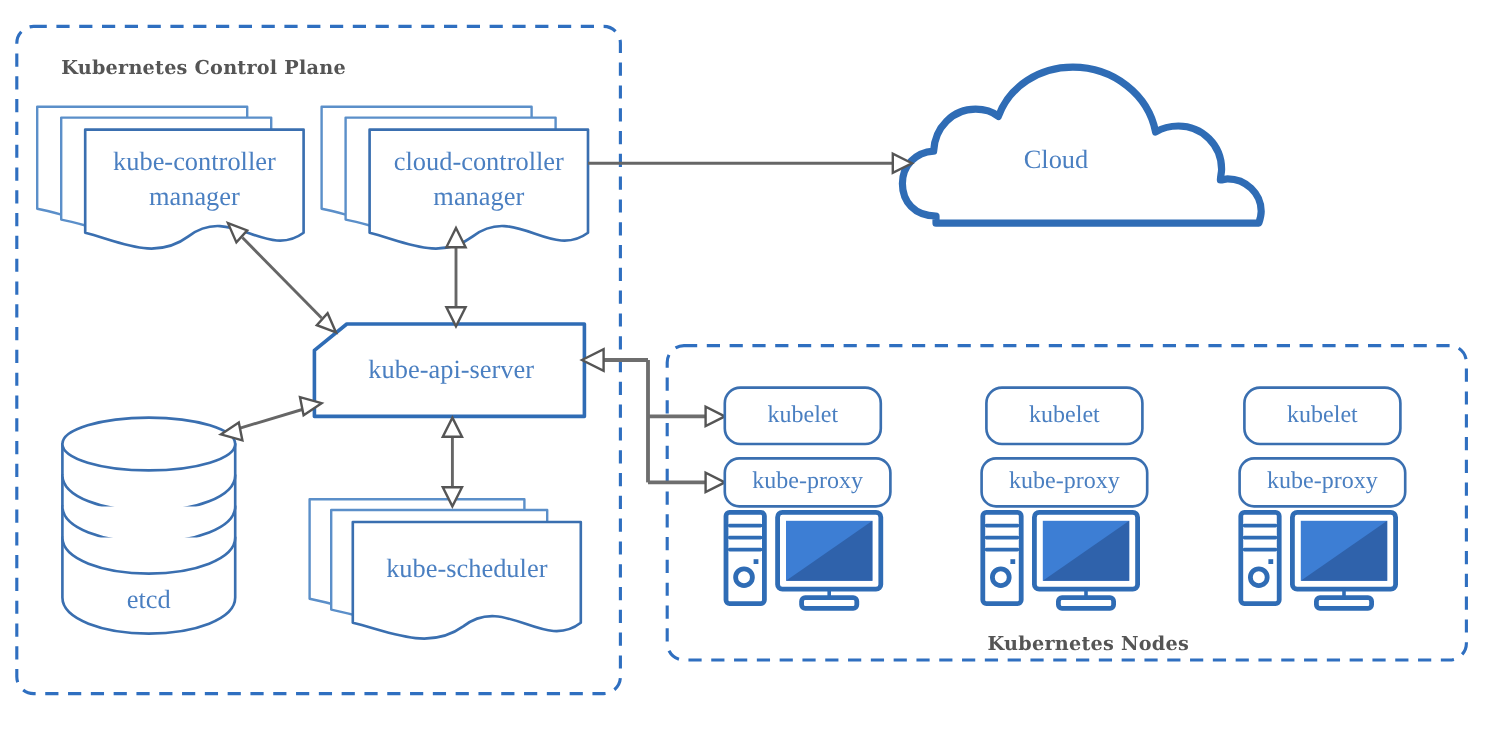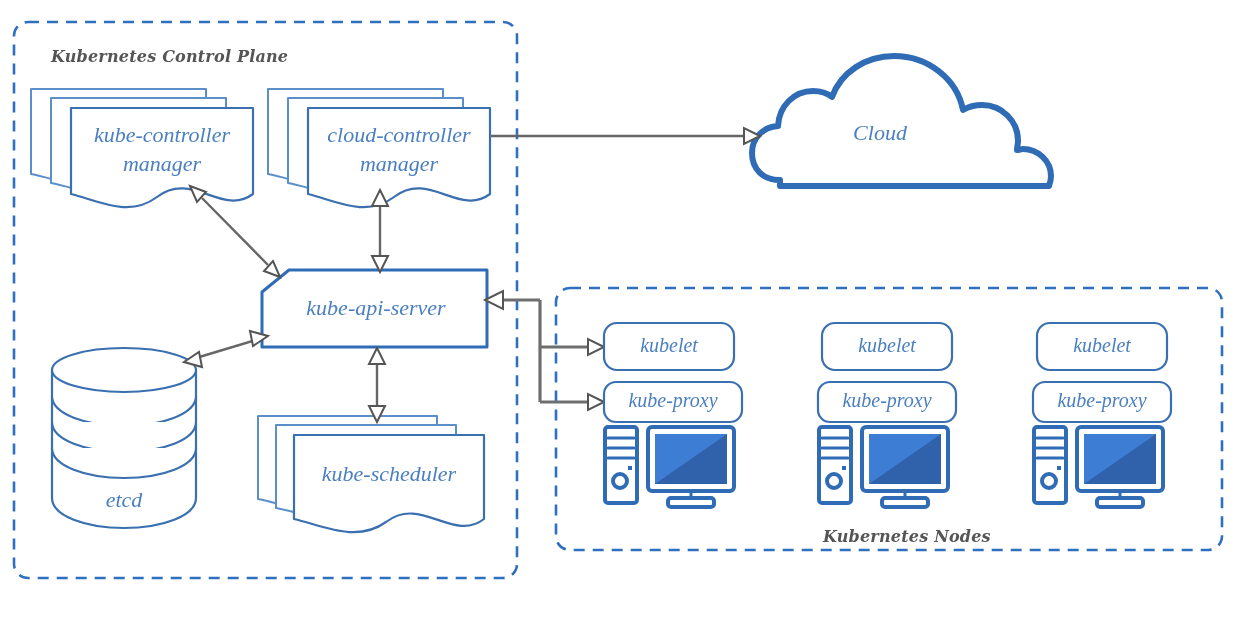--- a/index.html
+++ b/index.html
@@ -12,21 +12,20 @@
     width: 1247px;
     height: 624px;
     font-family: "Liberation Serif", "DejaVu Serif", serif;
     overflow: hidden;
     position: relative;
   }
   #diagram-root {
     position: relative;
     width: 1154px;
     height: 624px;
-    font-style: italic;
   }
   svg#k8s-svg {
     display: block;
     width: 1247px;
     height: 624px;
   }
   .shape-stroke {
     fill: #ffffff;
     stroke: #3a6fb0;
     stroke-width: 2.2;

